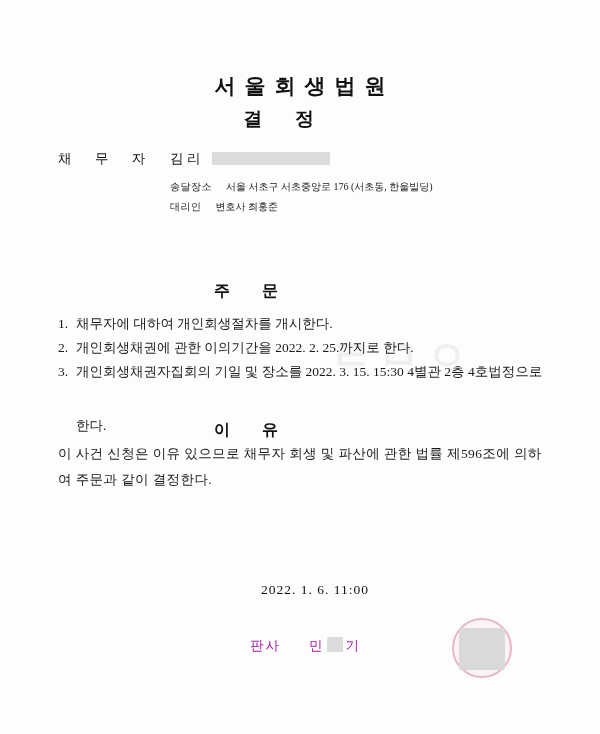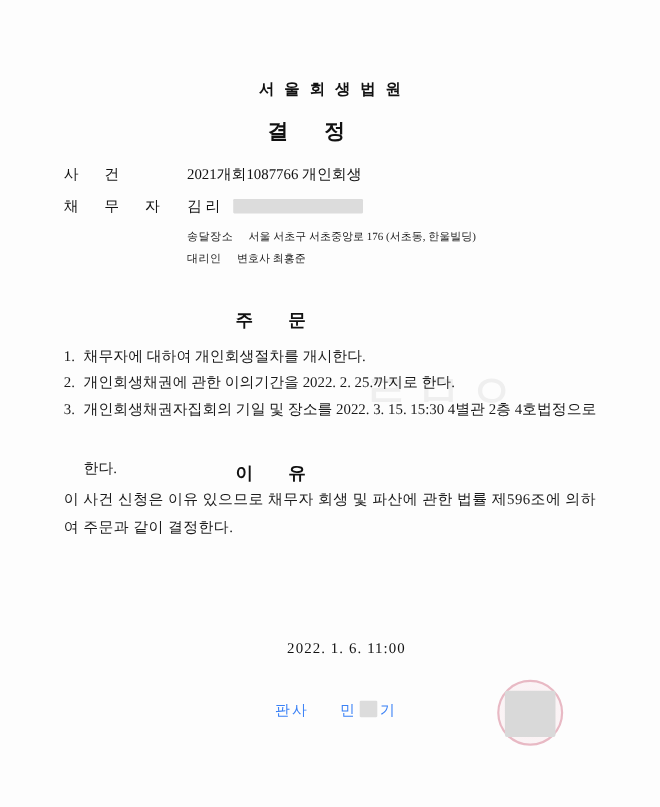--- a/index.html
+++ b/index.html
@@ -22,21 +22,21 @@
     background: #fdfdfd;
   }
 
   
   .court-title {
     position: absolute;
     top: 72px;
     left: 0;
     width: 600px;
     text-align: center;
-    font-size: 14px;
+    font-size: 21px;
     font-weight: bold;
     letter-spacing: 9px;
     text-indent: 9px;
     color: #111;
   }
   .doc-kind {
     position: absolute;
     top: 106px;
     left: 0;
     width: 557px;
@@ -158,21 +158,21 @@
     padding-left: 30px;
     box-sizing: border-box;
   }
   .judge-line {
     position: absolute;
     top: 637px;
     left: 0;
     width: 600px;
     text-align: center;
     font-size: 13.5px;
-    color: #3b82f6;
+    color: #a21caf;
     padding-left: 10px;
     box-sizing: border-box;
   }
   .judge-line .label { letter-spacing: 2px; }
   .judge-line .sp { display: inline-block; width: 28px; }
   .judge-line .name { letter-spacing: 1px; }
   .r-judge {
     width: 16px;
     height: 15px;
     margin: 0 3px;
@@ -215,24 +215,20 @@
 </head>
 <body>
 
 <div class="page">
 
   <div class="court-title">서울회생법원</div>
   <div class="doc-kind">결  정</div>
 
   <div class="fields">
 
-    <div class="field-row">
-      <div class="field-label">사    건</div>
-      <div class="field-value">2021개회1087766  개인회생</div>
-    </div>
 
     <div class="field-row">
       <div class="field-label">채 무 자</div>
       <div class="field-value">
         <span>김 리 </span><span class="redact r-debtor"></span>
       </div>
     </div>
 
     <div class="sub-lines">
       <div class="sub-line">

